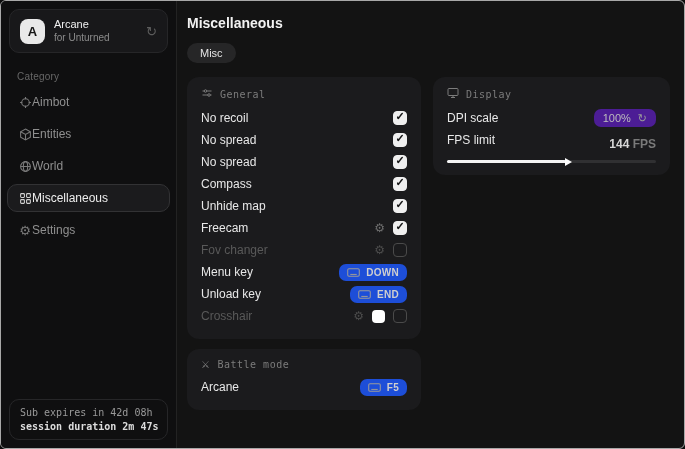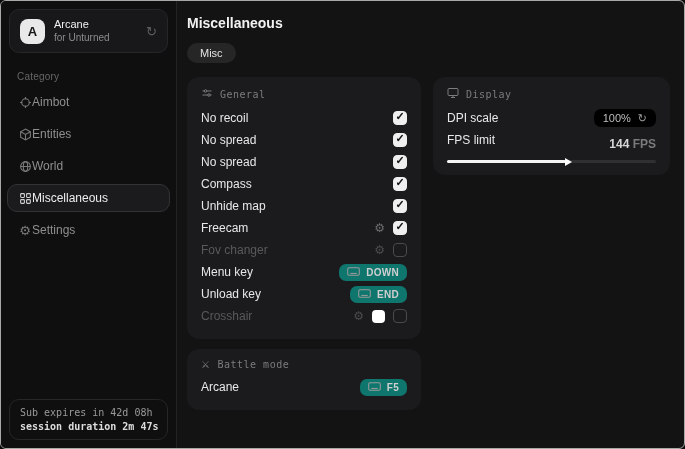--- a/index.html
+++ b/index.html
@@ -77,27 +77,27 @@
     width:14px; height:14px; border-radius:4px; border:1.5px solid #4a4a4a;
     background:transparent; cursor:pointer; position:relative; flex-shrink:0;
   }
   .checkbox.checked { background:#efefef; border-color:#efefef; }
   .checkbox.checked::after {
     content:"✓"; position:absolute; left:1.5px; top:-2.5px; font-size:11px;
     color:#141414; font-weight:bold;
   }
   .swatch { width:13px; height:13px; border-radius:4px; background:#ffffff; cursor:pointer; }
   .keybadge {
-    display:flex; align-items:flex-start; gap:6px; background:#0f766e; border-radius:7px;
+    display:flex; align-items:center; gap:6px; background:#1d4ed8; border-radius:7px;
     padding:3px 8px; cursor:pointer;
   }
   .keybadge .ktext { font-size:10px; font-weight:bold; color:#cfcfcf; letter-spacing:.3px; }
   .kbd-icon { color:#9a9a9a; display:flex; }
   .valbadge {
-    display:flex; align-items:center; gap:7px; background:#000000; border-radius:7px;
+    display:flex; align-items:center; gap:7px; background:#4c1d95; border-radius:7px;
     padding:3px 9px; cursor:pointer;
   }
   .valbadge .vtext { font-size:11px; color:#bdbdbd; }
   .valbadge .vicon { color:#9a9a9a; font-size:11px; }
   .fps-val { font-size:12px; font-weight:bold;margin-top:8px; }
   .fps-val .num { color:#d6d6d6; }
   .fps-val .unit { color:#7a7a7a; }
   .slider { margin-top:9px; height:3px; background:#303032; border-radius:2px; position:relative; cursor:pointer; }
   .slider-fill { height:100%; background:#f4f4f4; border-radius:2px; position:relative; }
   .slider-thumb {

